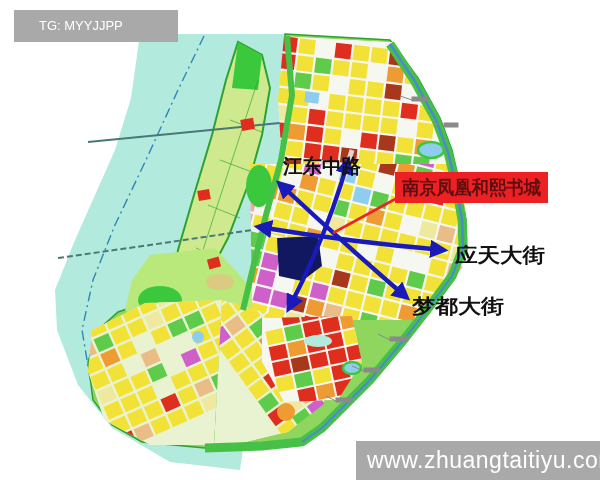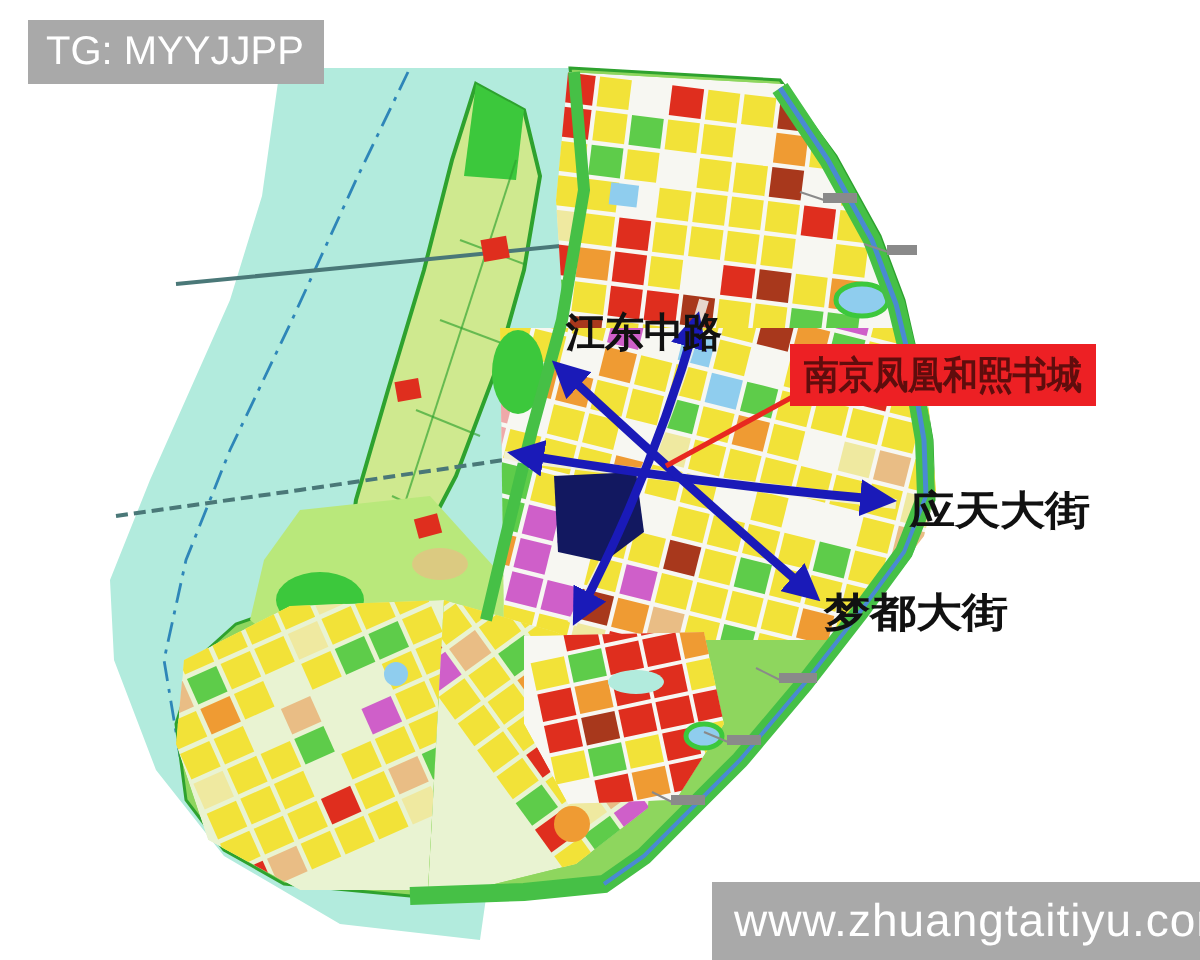--- a/index.html
+++ b/index.html
@@ -1,21 +1,21 @@
 <!DOCTYPE html>
 <html style="--page-bg: #ffffff; --watermark-bg: #a9a9a9; --watermark-text: #ffffff; --label-box-bg: #ed2024; --label-box-text: #5f0d0d; --road-label-text: #111111; --arrow-blue: #1a1ab8; --leader-red: #e82820; --water: #b2ebdd; --water-line: #2e86b8; --island-fill: #cfe98f; --island-stroke: #2ea22e; --mainland-base: #8ed65e; --park-green: #3cc83c; --field-green: #b9e87b; --street-bg: #f7f7f2; --fan-street-bg: #e9f3d2; --block-yellow: #f2e238; --block-pale: #efe9a0; --block-red: #df2e1e; --block-darkred: #a8381c; --block-orange: #ef9b33; --block-tan: #e9bd85; --block-magenta: #cf5fc9; --block-pink: #efa9a9; --block-blue: #8fcdee; --block-green: #5ecc4a; --site-block: #121860; --canal-blue: #4a8ad2; --boundary-green: #46c046; --bridge: #4a7878; --callout-gray: #8a8a8a;"><head>
 <meta charset="utf-8">
 <style>
   html,body{margin:0;padding:0;background:#fff;}
   #page{position:relative;width:600px;height:480px;background:var(--page-bg,#fff);overflow:hidden;
         font-family:"Liberation Sans",sans-serif;}
   svg{position:absolute;left:0;top:0;}
   .wm{position:absolute;background:var(--watermark-bg);color:var(--watermark-text);
       font-family:"Liberation Sans",sans-serif;white-space:nowrap;overflow:hidden;}
-  #wm-tg{left:14px;top:10px;width:148px;height:32px;line-height:32px;font-size:20px;padding-left:9px;box-sizing:border-box;}
+  #wm-tg{left:14px;top:10px;width:164px;height:32px;line-height:32px;font-size:13px;padding-left:25px;box-sizing:border-box;}
   #wm-site{left:356px;top:441px;width:244px;height:39px;line-height:39px;font-size:23px;padding-left:11px;box-sizing:border-box;letter-spacing:.5px;}
   .water{fill:var(--water);}
   .nav-line{stroke:var(--water-line);stroke-width:1.4;fill:none;stroke-dasharray:10 4 2 4;}
   .island{fill:var(--island-fill);stroke:var(--island-stroke);stroke-width:2;}
   .island-line{stroke:var(--island-stroke);stroke-width:1;fill:none;opacity:.65;}
   .mainland{fill:var(--mainland-base);stroke:var(--island-stroke);stroke-width:1.5;}
   .street-bg{fill:var(--street-bg);}
   .fan-bg{fill:var(--fan-street-bg);}
   .park{fill:var(--park-green);}
   .field{fill:var(--field-green);}

